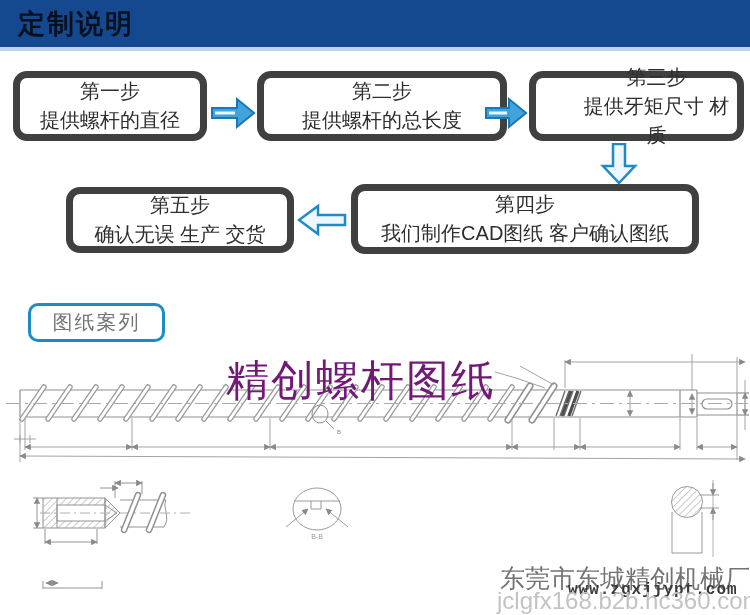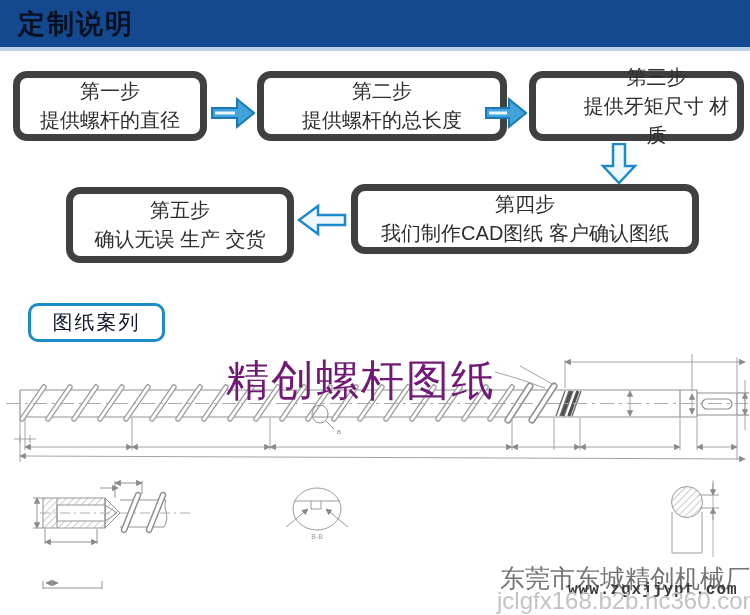--- a/index.html
+++ b/index.html
@@ -14,21 +14,21 @@
 
   
   .fbox{position:absolute;border:7px solid #404040;border-radius:14px;background:#fff;
     display:flex;flex-direction:column;justify-content:center;align-items:center;
     color:#2e2e2e;font-size:20px;line-height:1.45;text-align:center;box-sizing:border-box;}
   .arrow{position:absolute;}
 
   
   .lbox{position:absolute;left:28px;top:303px;width:137px;height:39px;
     border:3px solid #1e8bc9;border-radius:10px;background:#fff;box-sizing:border-box;
-    display:flex;align-items:center;justify-content:center;font-size:20px;color:#0f172a;letter-spacing:2px;}
+    display:flex;align-items:center;justify-content:center;font-size:20px;color:#737373;letter-spacing:2px;}
 
   
   .wm{position:absolute;left:226px;top:352px;font-size:43px;color:#701a75;
     letter-spacing:2px;white-space:nowrap;}
 
   
   .tdraw{position:absolute;left:0;top:352px;}
 
   
   .ft-company{position:absolute;left:500px;top:562px;font-size:25px;color:#737373;white-space:nowrap;}
@@ -55,21 +55,21 @@
     <div>提供螺杆的总长度</div>
   </div>
   <div class="fbox" style="left:529px;top:71px;width:215px;height:70px;padding-left:40px;">
     <div>第三步</div>
     <div>提供牙矩尺寸 材质</div>
   </div>
   <div class="fbox" style="left:351px;top:184px;width:348px;height:70px;justify-content:center;">
     <div>第四步</div>
     <div>我们制作CAD图纸 客户确认图纸</div>
   </div>
-  <div class="fbox" style="left:66px;top:187px;width:228px;height:76px;">
+  <div class="fbox" style="left:66px;top:187px;width:228px;height:66px;">
     <div>第五步</div>
     <div>确认无误 生产 交货</div>
   </div>
 
   <svg class="arrow" style="left:211px;top:95px;" width="44" height="36" viewBox="0 0 44 36">
     <polygon points="1,13 26,13 26,4 43,18 26,32 26,23 1,23" fill="#41a3da" stroke="#1879b5" stroke-width="2"></polygon>
     <line x1="4" y1="18" x2="24" y2="18" stroke="#eaf5fc" stroke-width="3"></line>
   </svg>
   <svg class="arrow" style="left:485px;top:95px;" width="42" height="36" viewBox="0 0 42 36">
     <polygon points="1,13 24,13 24,4 41,18 24,32 24,23 1,23" fill="#41a3da" stroke="#1879b5" stroke-width="2"></polygon>

